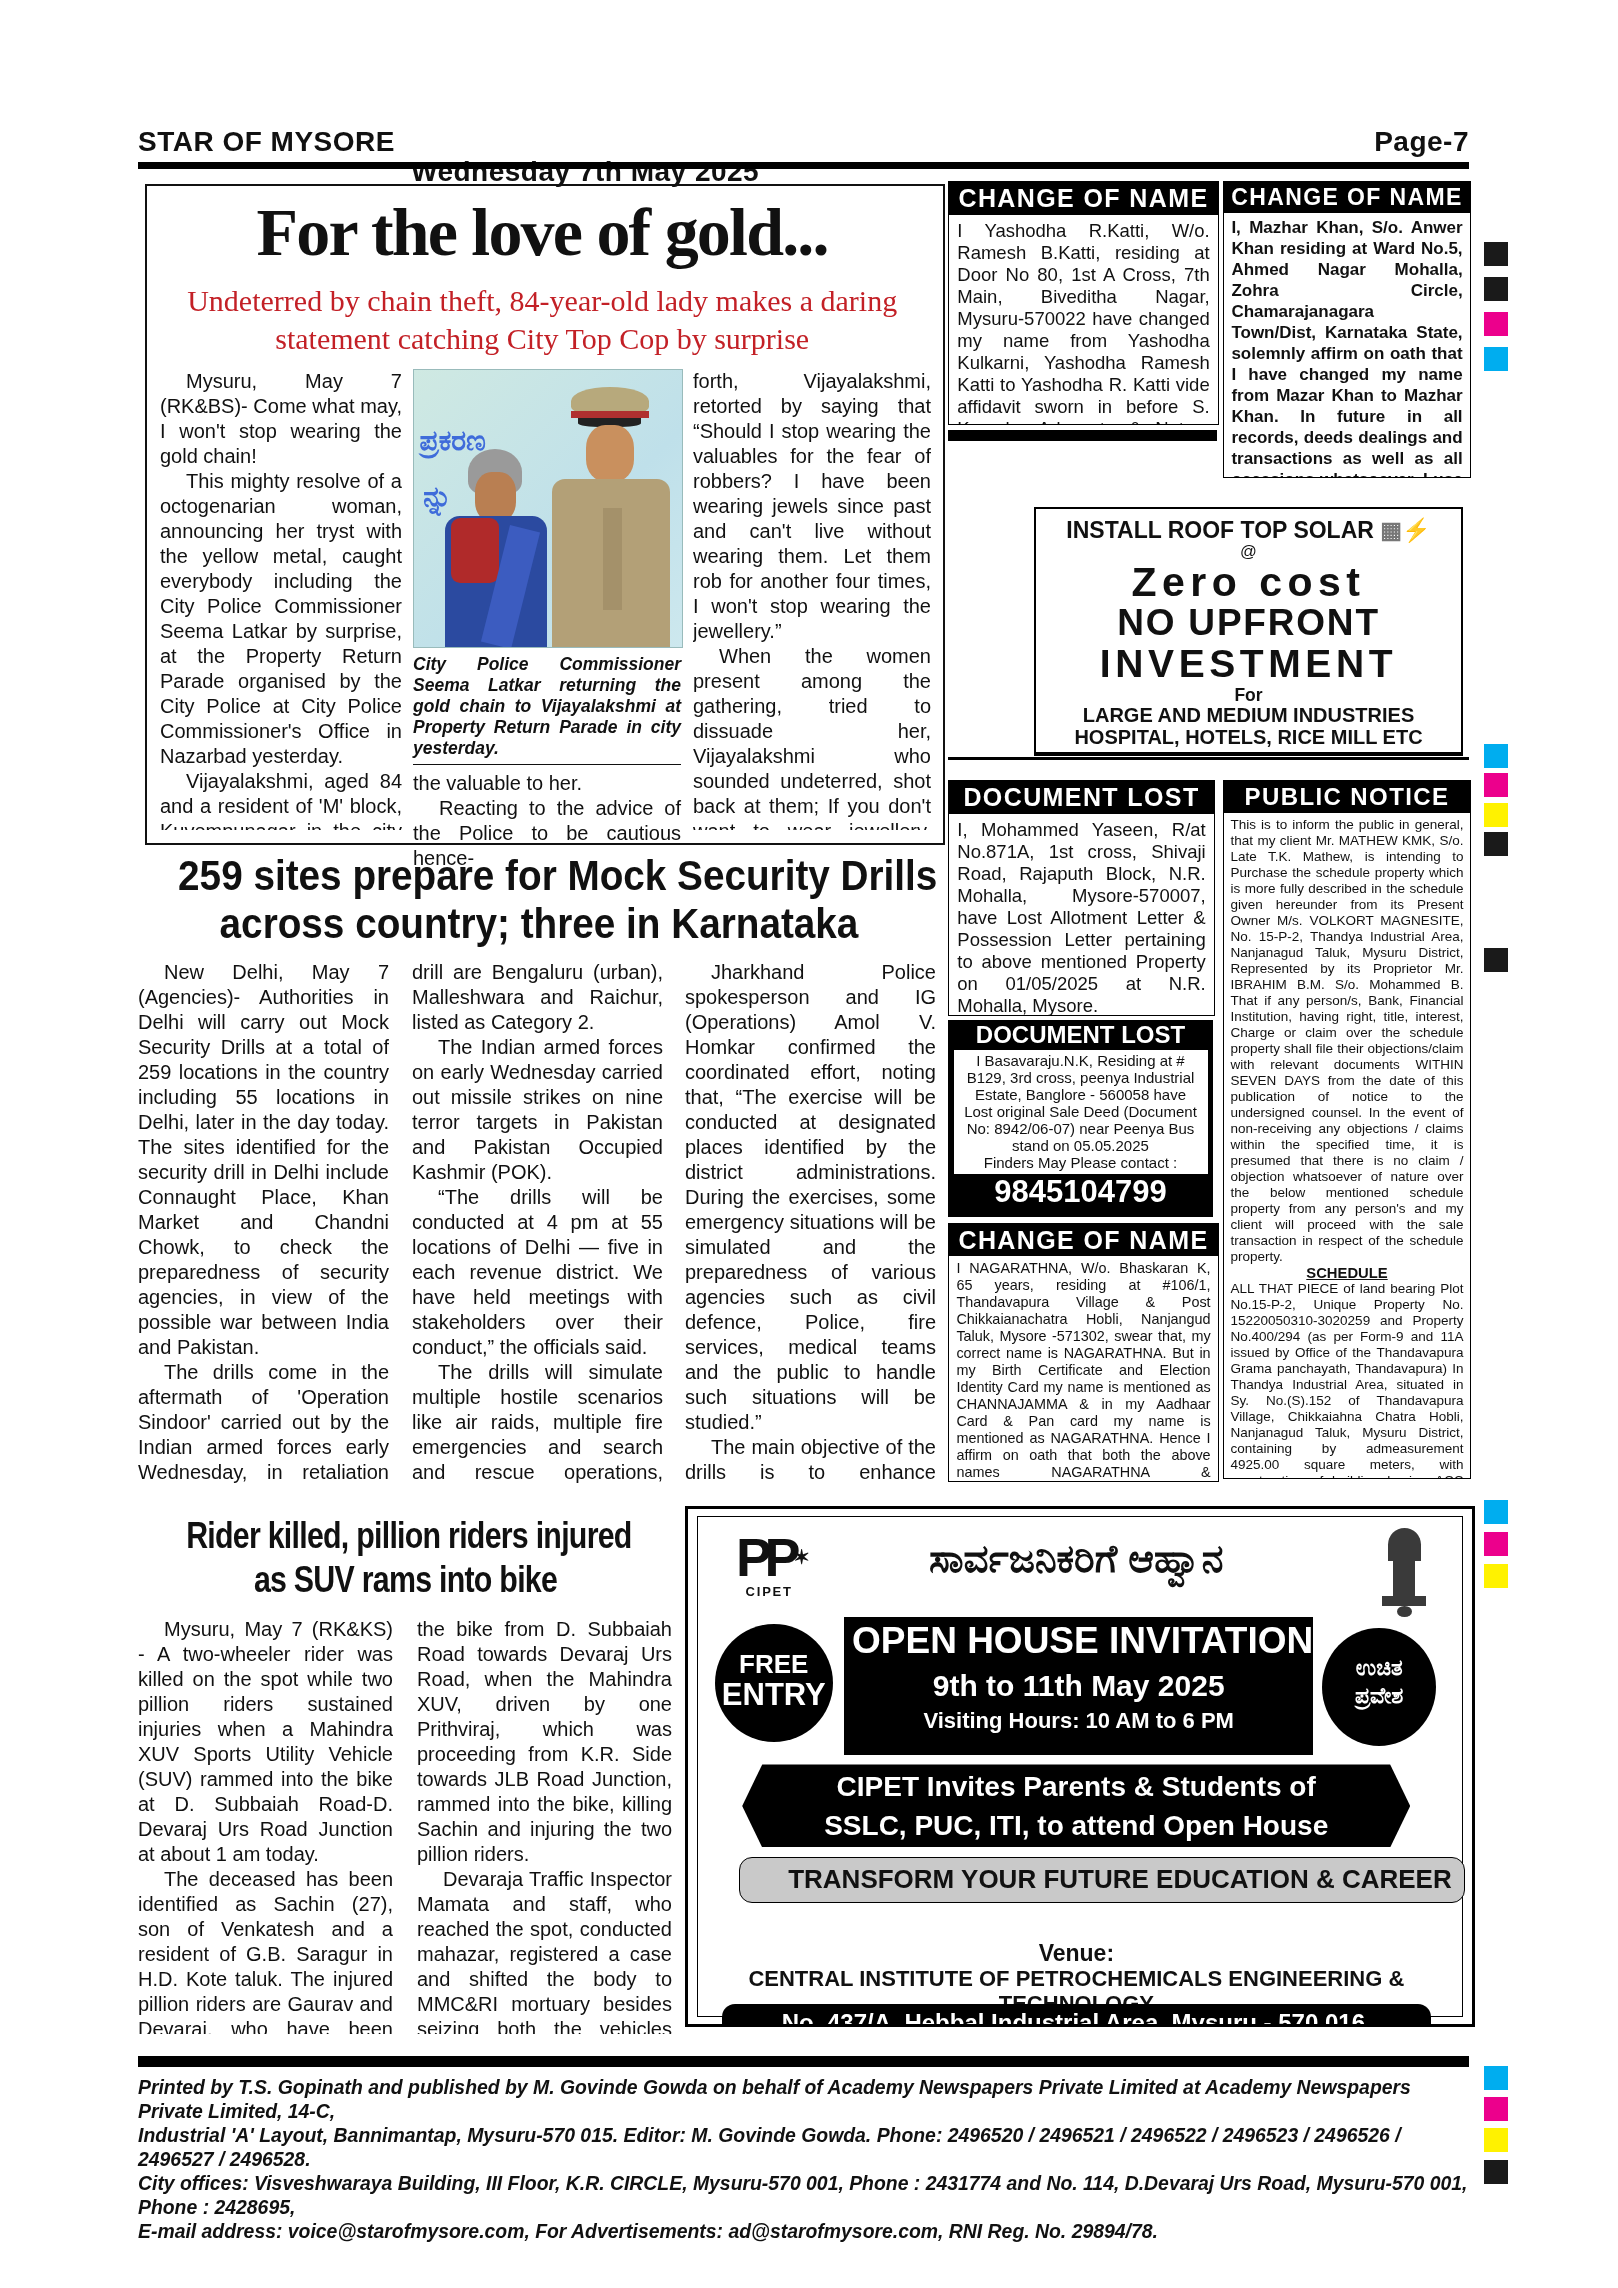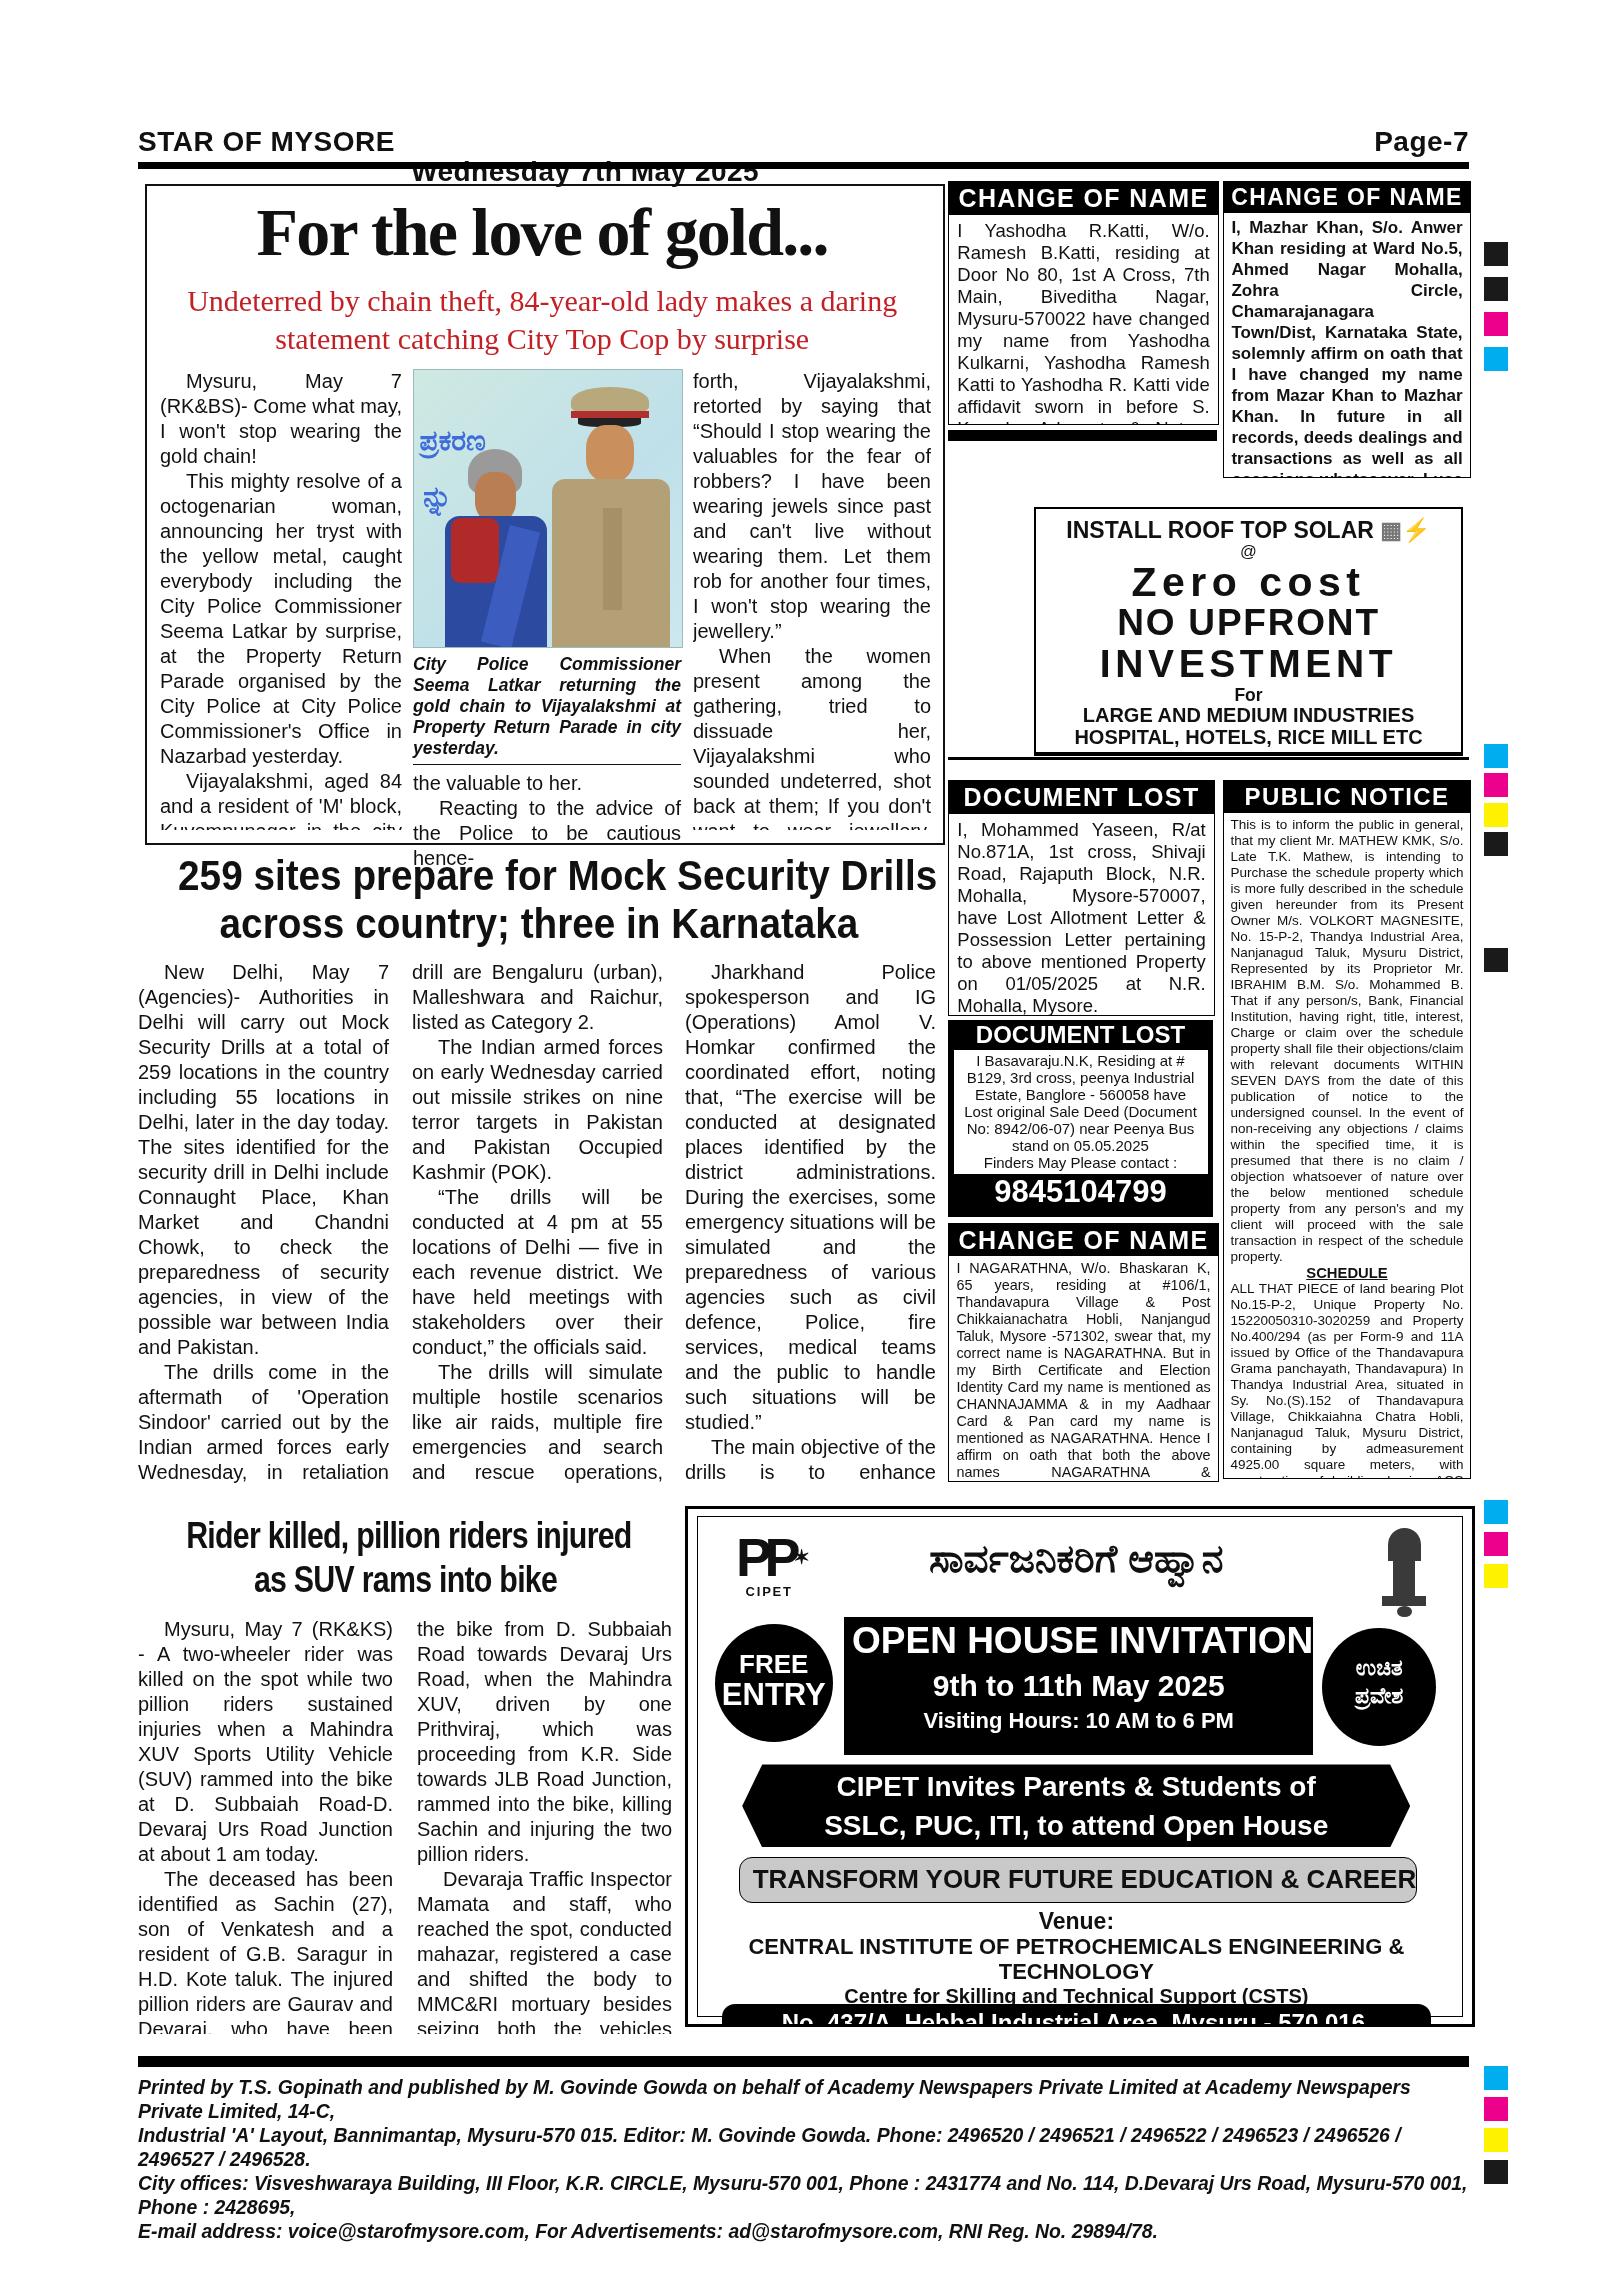--- a/index.html
+++ b/index.html
@@ -42,21 +42,21 @@
   .solar .invest{font-weight:bold;font-size:39px;line-height:44px;letter-spacing:4.6px;text-align:center;}
   .solar .for{font-weight:bold;font-size:17.5px;line-height:18.5px;}
   .solar .ind{font-weight:bold;font-size:20px;line-height:22px;}
   .solar .contact{background:#000;color:#fff;font-weight:bold;font-size:28px;line-height:35px;margin-top:3.7px;}
 
   
   .cipet{border:3.7px solid #000;overflow:hidden;}
   .cipet-inner{position:absolute;left:9.2px;top:7.4px;right:9.2px;bottom:7.4px;border:1.8px solid #000;}
   .pillbox{background:#000;color:#fff;text-align:center;}
   .round-oval{background:#000;color:#fff;border-radius:50%;text-align:center;}
-  .graybanner{background:#c9c9c9;border:1.8px solid #000;border-radius:13px;text-align:right;font-weight:bold;}
+  .graybanner{background:#c9c9c9;border:1.8px solid #000;border-radius:13px;text-align:left;font-weight:bold;padding-left:48px;}
   .invite{background:#000;color:#fff;text-align:center;font-weight:bold;
           clip-path:polygon(0 50%,3% 0,97% 0,100% 50%,97% 100%,3% 100%);}
   .venue{text-align:center;font-weight:bold;}
   .cipet-bottom{background:#000;color:#fff;border-radius:13px;text-align:center;font-weight:bold;}
 
   
   .imprint{font-weight:bold;font-style:italic;font-size:19.4px;line-height:24px;}
 
   
   .ph-bg{position:absolute;inset:0;background:linear-gradient(135deg,#cfe9e2 0%,#bfe0ea 60%,#cde8ee 100%);}
@@ -244,21 +244,21 @@
       </div>
 
       <div class="abs invite" style="left:44px;top:247px;width:668px;height:83px;">
         <div style="font-size:28px;line-height:41px;margin-top:1.8px;">CIPET Invites Parents &amp; Students of</div>
         <div style="font-size:28px;line-height:37px;">SSLC, PUC, ITI, to attend Open House</div>
       </div>
 
       <div class="abs graybanner" style="left:41px;top:340px;width:676px;height:44px;font-size:26px;line-height:42px;">TRANSFORM YOUR FUTURE EDUCATION &amp; CAREER</div>
 
       <div class="abs venue" style="left:9.2px;top:391px;width:738px;">
-        <div style="font-size:23px;line-height:26px;">Venue:</div>
+        <div style="font-size:23px;line-height:26px;margin-top:32px;">Venue:</div>
         <div style="font-size:22px;line-height:25px;">CENTRAL INSTITUTE OF PETROCHEMICALS ENGINEERING &amp; TECHNOLOGY</div>
         <div style="font-size:20px;line-height:24px;">Centre for Skilling and Technical Support (CSTS)</div>
         <div style="font-size:16px;line-height:20px;">(Dept. of Chemicals &amp; Petrochemicals, Ministry of Chemicals &amp; Fertilizers, Govt. of India)</div>
       </div>
 
       <div class="abs cipet-bottom" style="left:24px;top:487px;width:709px;height:96px;">
         <div style="font-size:24px;line-height:33px;margin-top:1.8px;">No. 437/A, Hebbal Industrial Area, Mysuru - 570 016.</div>
 
       </div>
     </div>

